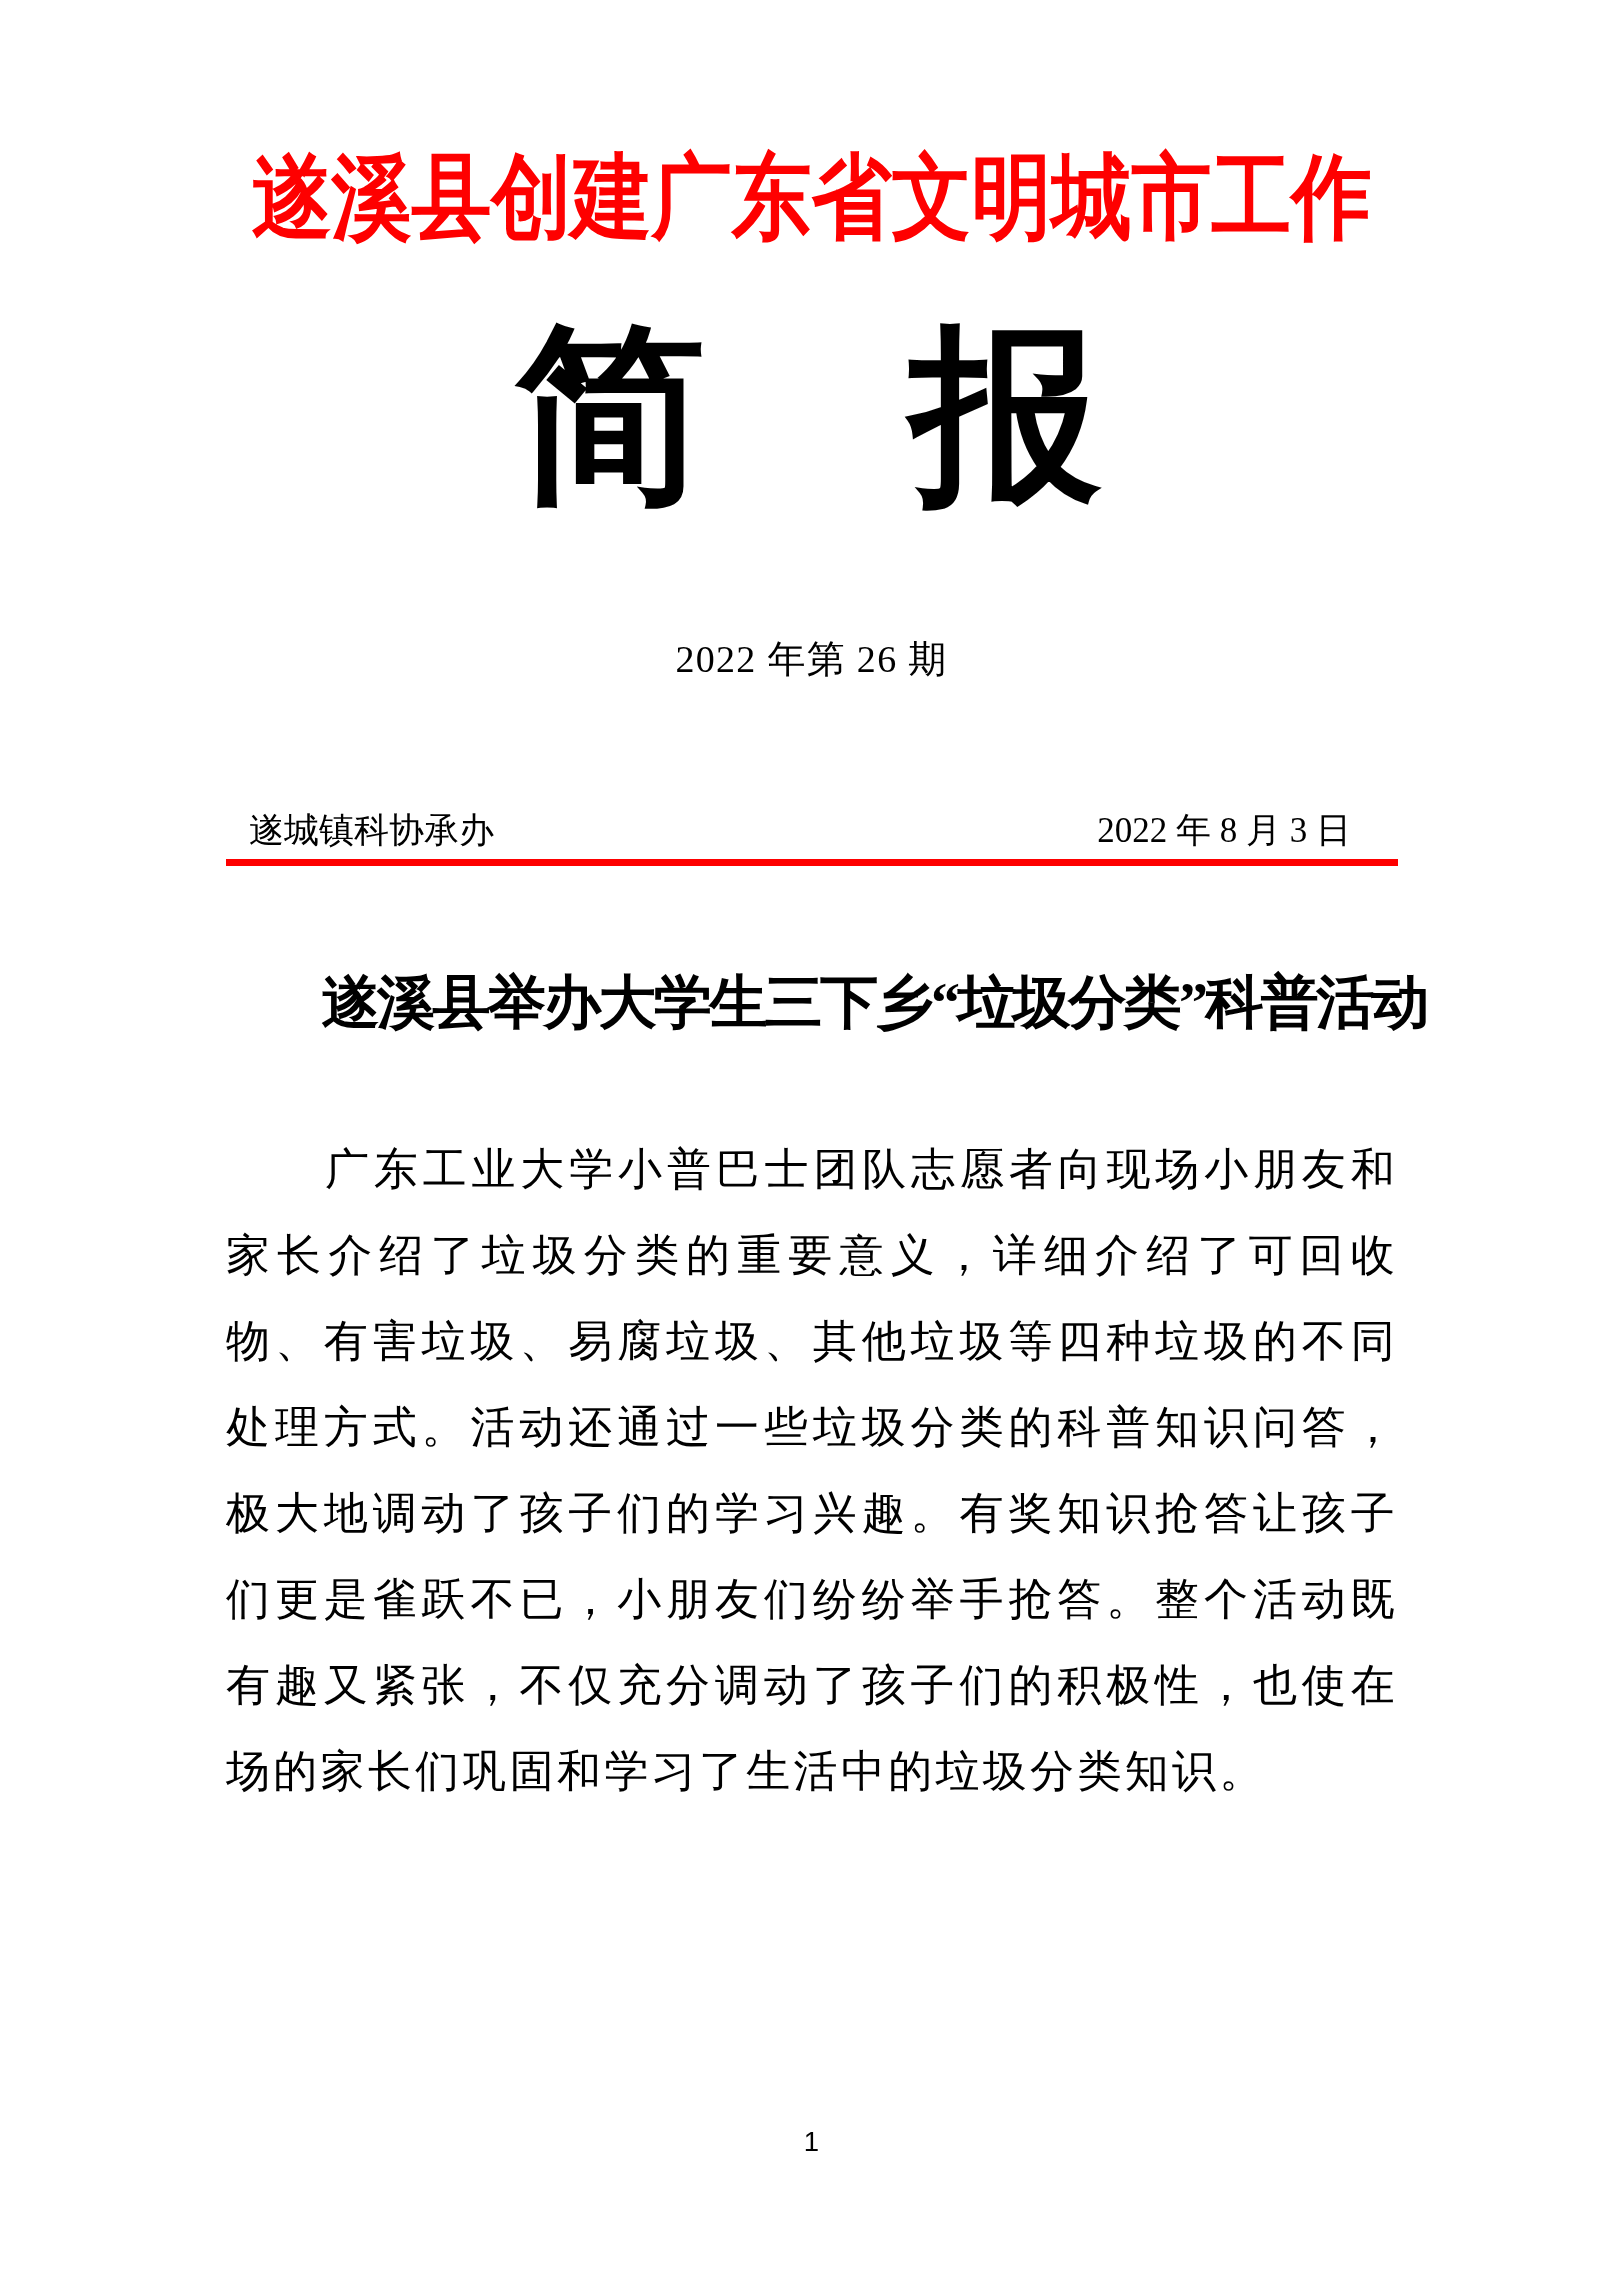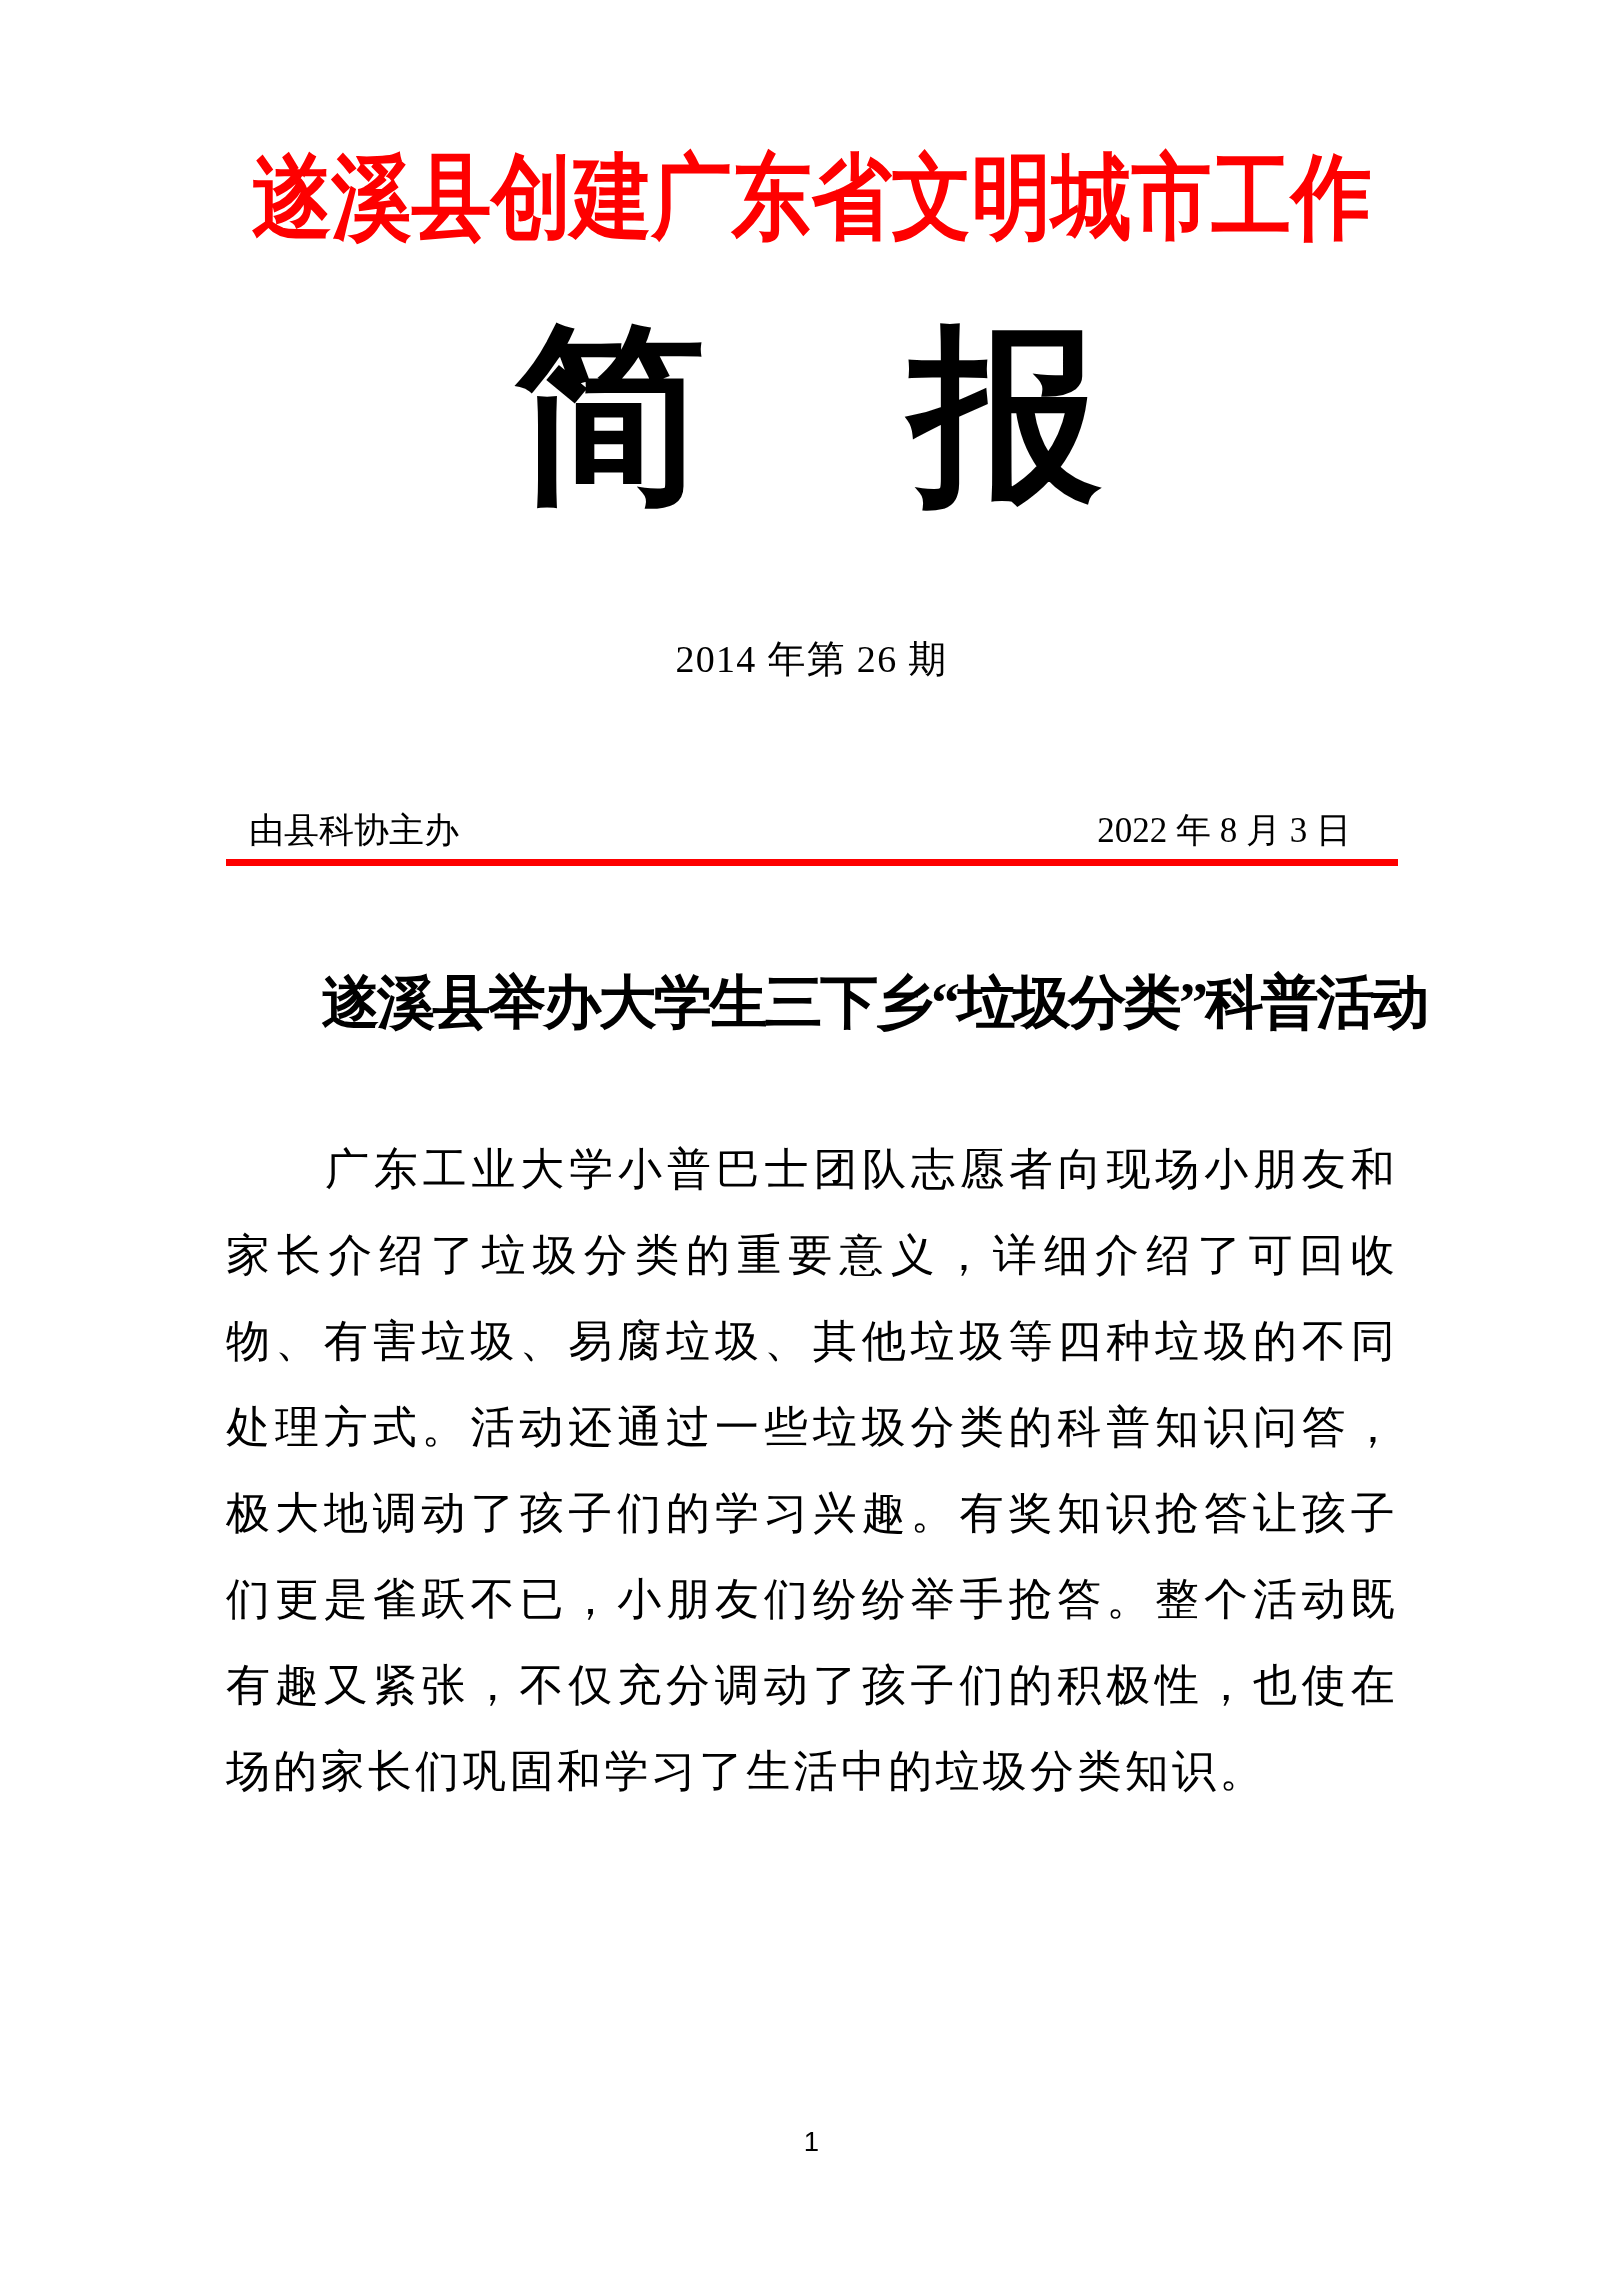--- a/index.html
+++ b/index.html
@@ -130,24 +130,24 @@
 </style>
 </head>
 <body>
 
 <div class="page">
 
   <div class="org-line">遂溪县创建广东省文明城市工作</div>
 
   <div class="bulletin-title">简　报</div>
 
-  <div class="issue-line">2014 年第 26 期</div>
+  <div class="issue-line">2022 年第 26 期</div>
 
   <div class="meta-row">
-    <span class="meta-editor">由县科协主办</span>
+    <span class="meta-editor">遂城镇科协承办</span>
     <span class="meta-date">2022 年 8 月 3 日</span>
   </div>
 
   <div class="red-rule"></div>
 
   <h1 class="headline">遂溪县举办大学生三下乡“垃圾分类”科普活动</h1>
 
   <div class="body-text">
     <p>广东工业大学小普巴士团队志愿者向现场小朋友和家长介绍了垃圾分类的重要意义，详细介绍了可回收物、有害垃圾、易腐垃圾、其他垃圾等四种垃圾的不同处理方式。活动还通过一些垃圾分类的科普知识问答，极大地调动了孩子们的学习兴趣。有奖知识抢答让孩子们更是雀跃不已，小朋友们纷纷举手抢答。整个活动既有趣又紧张，不仅充分调动了孩子们的积极性，也使在场的家长们巩固和学习了生活中的垃圾分类知识。</p>
   </div>

